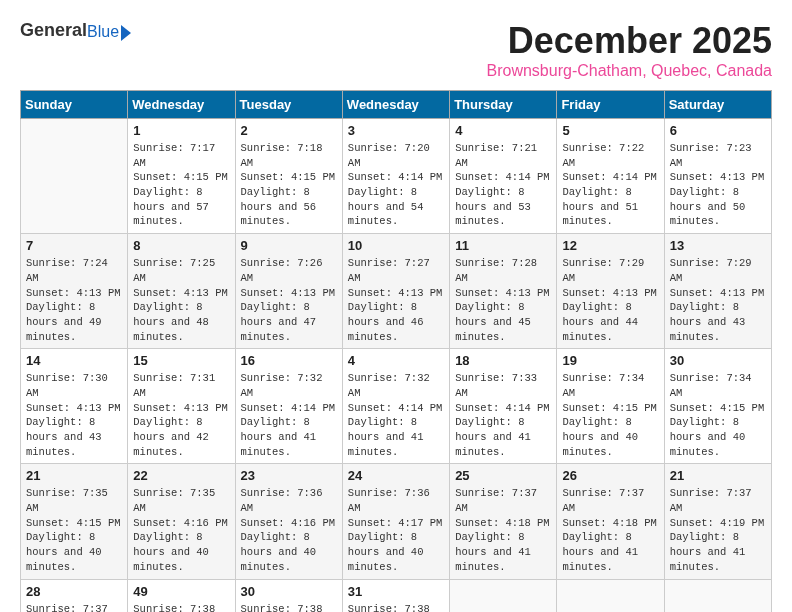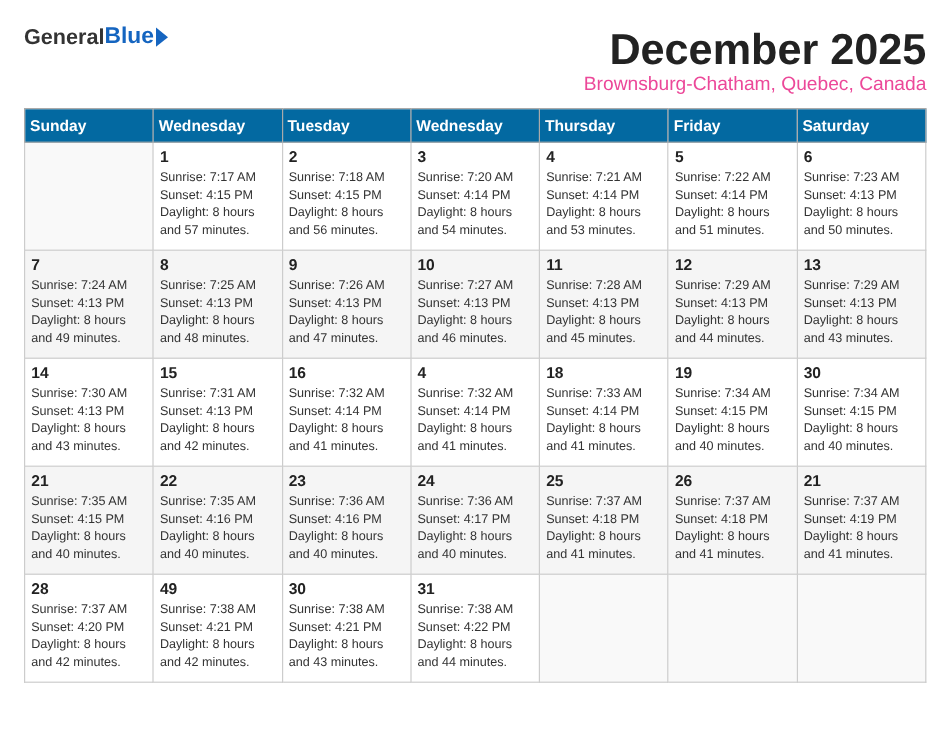--- a/index.html
+++ b/index.html
@@ -16,30 +16,30 @@
       align-items: flex-start;
       margin-bottom: 10px;
     }
     .logo {
       display: flex;
       flex-direction: column;
       align-items: flex-start;
     }
     .logo-text {
       display: flex;
-      align-items: center;
+      align-items: flex-end;
     }
     .logo-general {
       font-size: 18px;
       font-weight: bold;
       color: #333;
     }
     .logo-blue {
-      font-size: 19px;
-      font-weight: bold;
+      font-size: 16px;
+      font-weight: normal;
       color: #1565c0;
     }
     .logo-arrow {
       width: 0;
       height: 0;
       border-left: 10px solid #1565c0;
       border-top: 8px solid transparent;
       border-bottom: 8px solid transparent;
       margin-left: 2px;
     }
@@ -84,20 +84,21 @@
     .day-num {
       font-size: 13px;
       font-weight: bold;
       margin-bottom: 3px;
       color: #222;
     }
     .day-info {
       font-size: 10.5px;
       line-height: 1.4;
       color: #333;
+      font-family: Liberation Mono, monospace;
     }
     tr:nth-child(even) td {
       background: #f5f5f5;
     }
     tr:nth-child(even) td.empty {
       background: #eeeeee;
     }
   </style>
 </head>
 <body>

